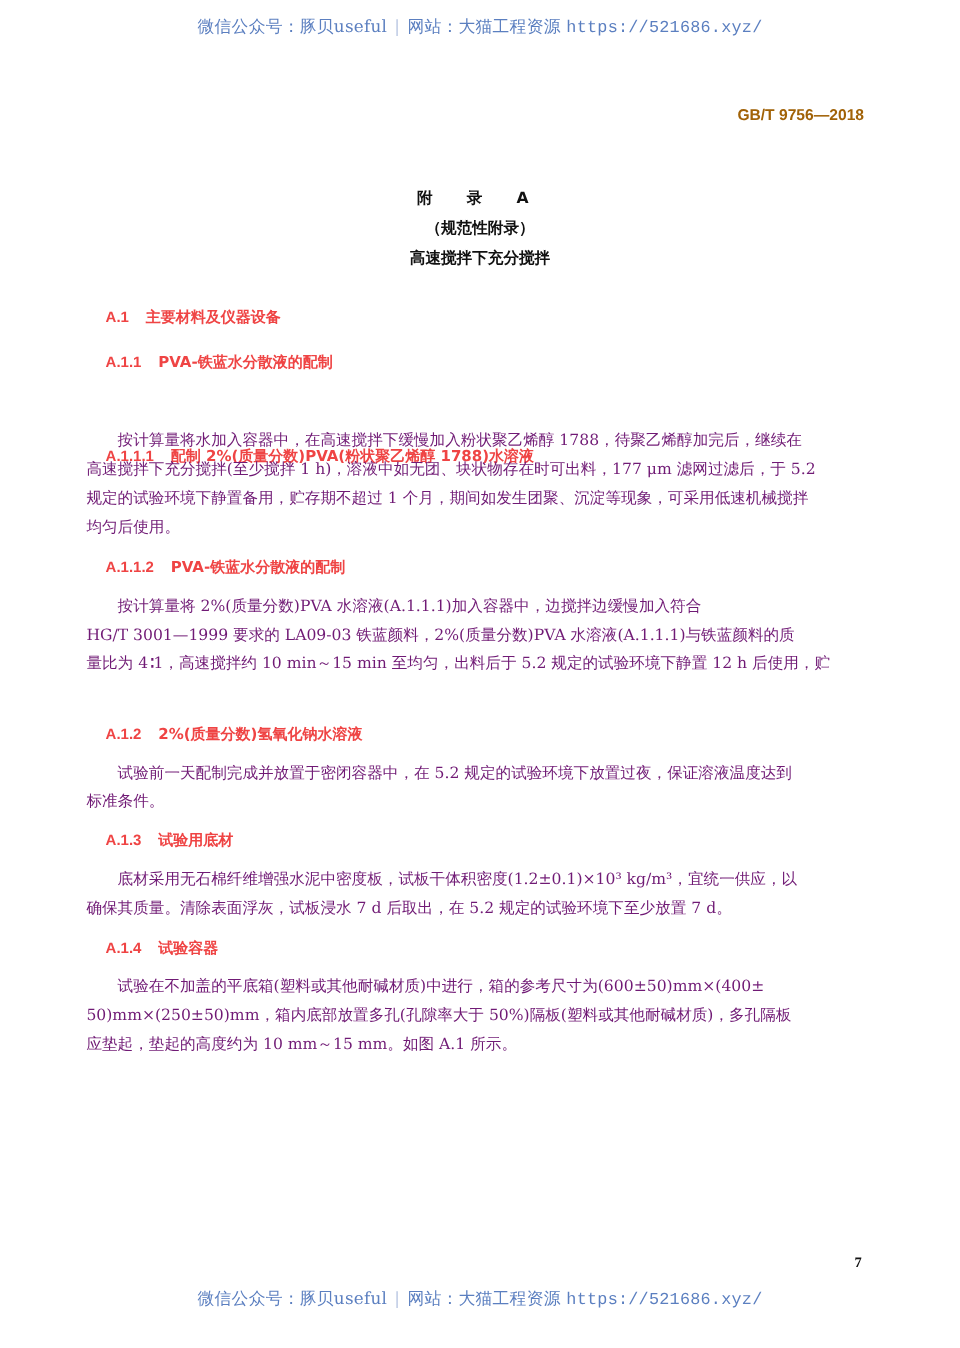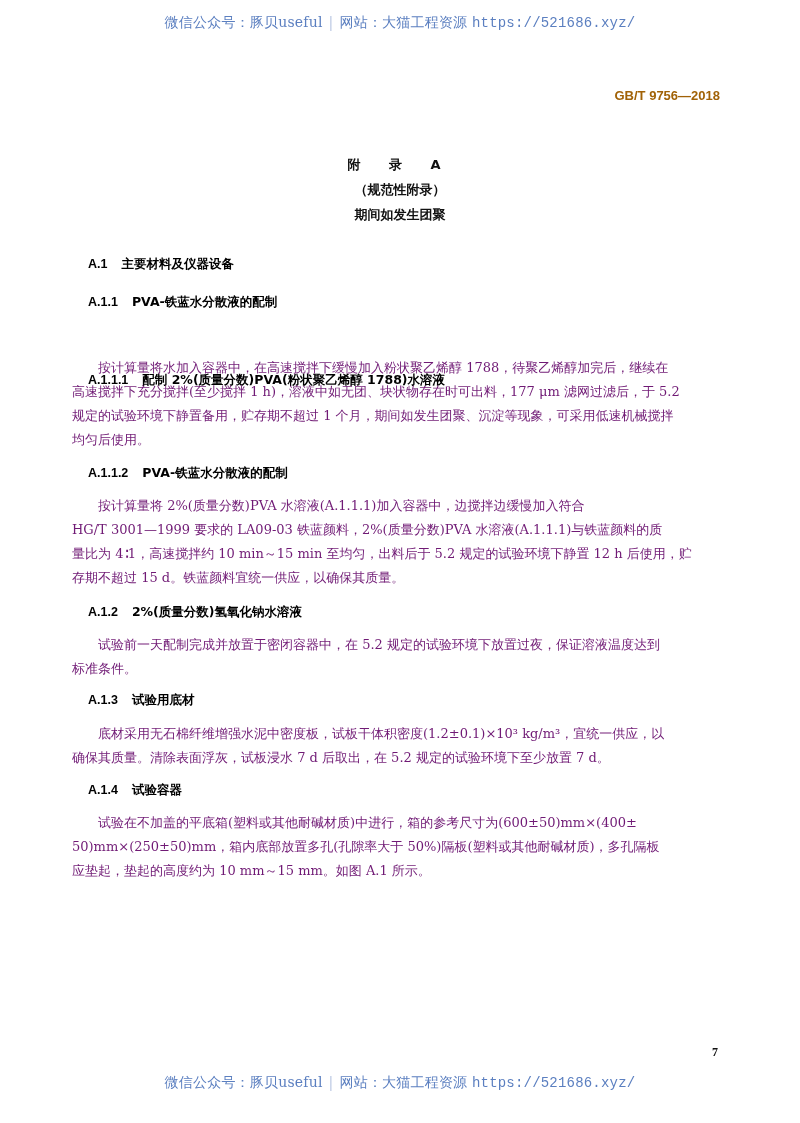--- a/index.html
+++ b/index.html
@@ -26,21 +26,21 @@
       position: absolute; left: 0; width: 800px; text-align: center;
       font-family: "DejaVu Sans", "Liberation Sans", sans-serif;
       font-weight: bold; font-size: 13px; color: #111;
     }
     #annex-title { top: 156px; letter-spacing: 12px; }
     #annex-type { top: 181px; }
     #annex-name { top: 206px; }
     .h {
       position: absolute; left: 88px;
       font-family: "DejaVu Sans", "Liberation Sans", sans-serif;
-      font-weight: bold; font-size: 12.5px; color: #000000;
+      font-weight: bold; font-size: 12.5px; color: #ef4444;
     }
     .h .num { display: inline-block; margin-right: 14px; font-family: "Liberation Sans", sans-serif; }
     .para {
       position: absolute; left: 72px; width: 633px;
       font-family: "DejaVu Serif", "Liberation Serif", serif;
       font-size: 13px; line-height: 24px; color: #701a75;
       text-align: justify; text-indent: 26px;
     }
     .para .line { display: block; text-indent: 0; white-space: nowrap; }
     .para .line.first { padding-left: 26px; }
@@ -53,21 +53,21 @@
 <body>
 
 <div id="wm-top" class="watermark">
   <span>微信公众号：豚贝useful</span><span class="sep">|</span><span>网站：大猫工程资源</span> <span class="url">https://521686.xyz/</span>
 </div>
 
 <div class="std-code">GB/T 9756—2018</div>
 
 <div id="annex-title" class="annex-head">附 录 A</div>
 <div id="annex-type" class="annex-head">（规范性附录）</div>
-<div id="annex-name" class="annex-head">期间如发生团聚</div>
+<div id="annex-name" class="annex-head">高速搅拌下充分搅拌</div>
 
 <div class="h" style="top:256px;">
   <span class="num">A.1</span><span>主要材料及仪器设备</span>
 </div>
 
 <div class="h" style="top:294px;">
   <span class="num">A.1.1</span><span>PVA-铁蓝水分散液的配制</span>
 </div>
 
 <div class="h" style="top:326px;margin-top:46px;">
@@ -80,21 +80,20 @@
   <span class="line">均匀后使用。</span>
 </div>
 
 <div class="h" style="top:465px;text-align:center;">
   <span class="num">A.1.1.2</span><span>PVA-铁蓝水分散液的配制</span>
 </div>
 <div class="para" style="top:494px;">
   <span class="line first">按计算量将 2%(质量分数)PVA 水溶液(A.1.1.1)加入容器中，边搅拌边缓慢加入符合</span>
   <span class="line">HG/T 3001—1999 要求的 LA09-03 铁蓝颜料，2%(质量分数)PVA 水溶液(A.1.1.1)与铁蓝颜料的质</span>
   <span class="line">量比为 4∶1，高速搅拌约 10 min～15 min 至均匀，出料后于 5.2 规定的试验环境下静置 12 h 后使用，贮</span>
-  <span class="line">存期不超过 15 d。铁蓝颜料宜统一供应，以确保其质量。</span>
 </div>
 
 <div class="h" style="top:604px;">
   <span class="num">A.1.2</span><span>2%(质量分数)氢氧化钠水溶液</span>
 </div>
 <div class="para" style="top:633px;">
   <span class="line first">试验前一天配制完成并放置于密闭容器中，在 5.2 规定的试验环境下放置过夜，保证溶液温度达到</span>
   <span class="line">标准条件。</span>
 </div>
 

